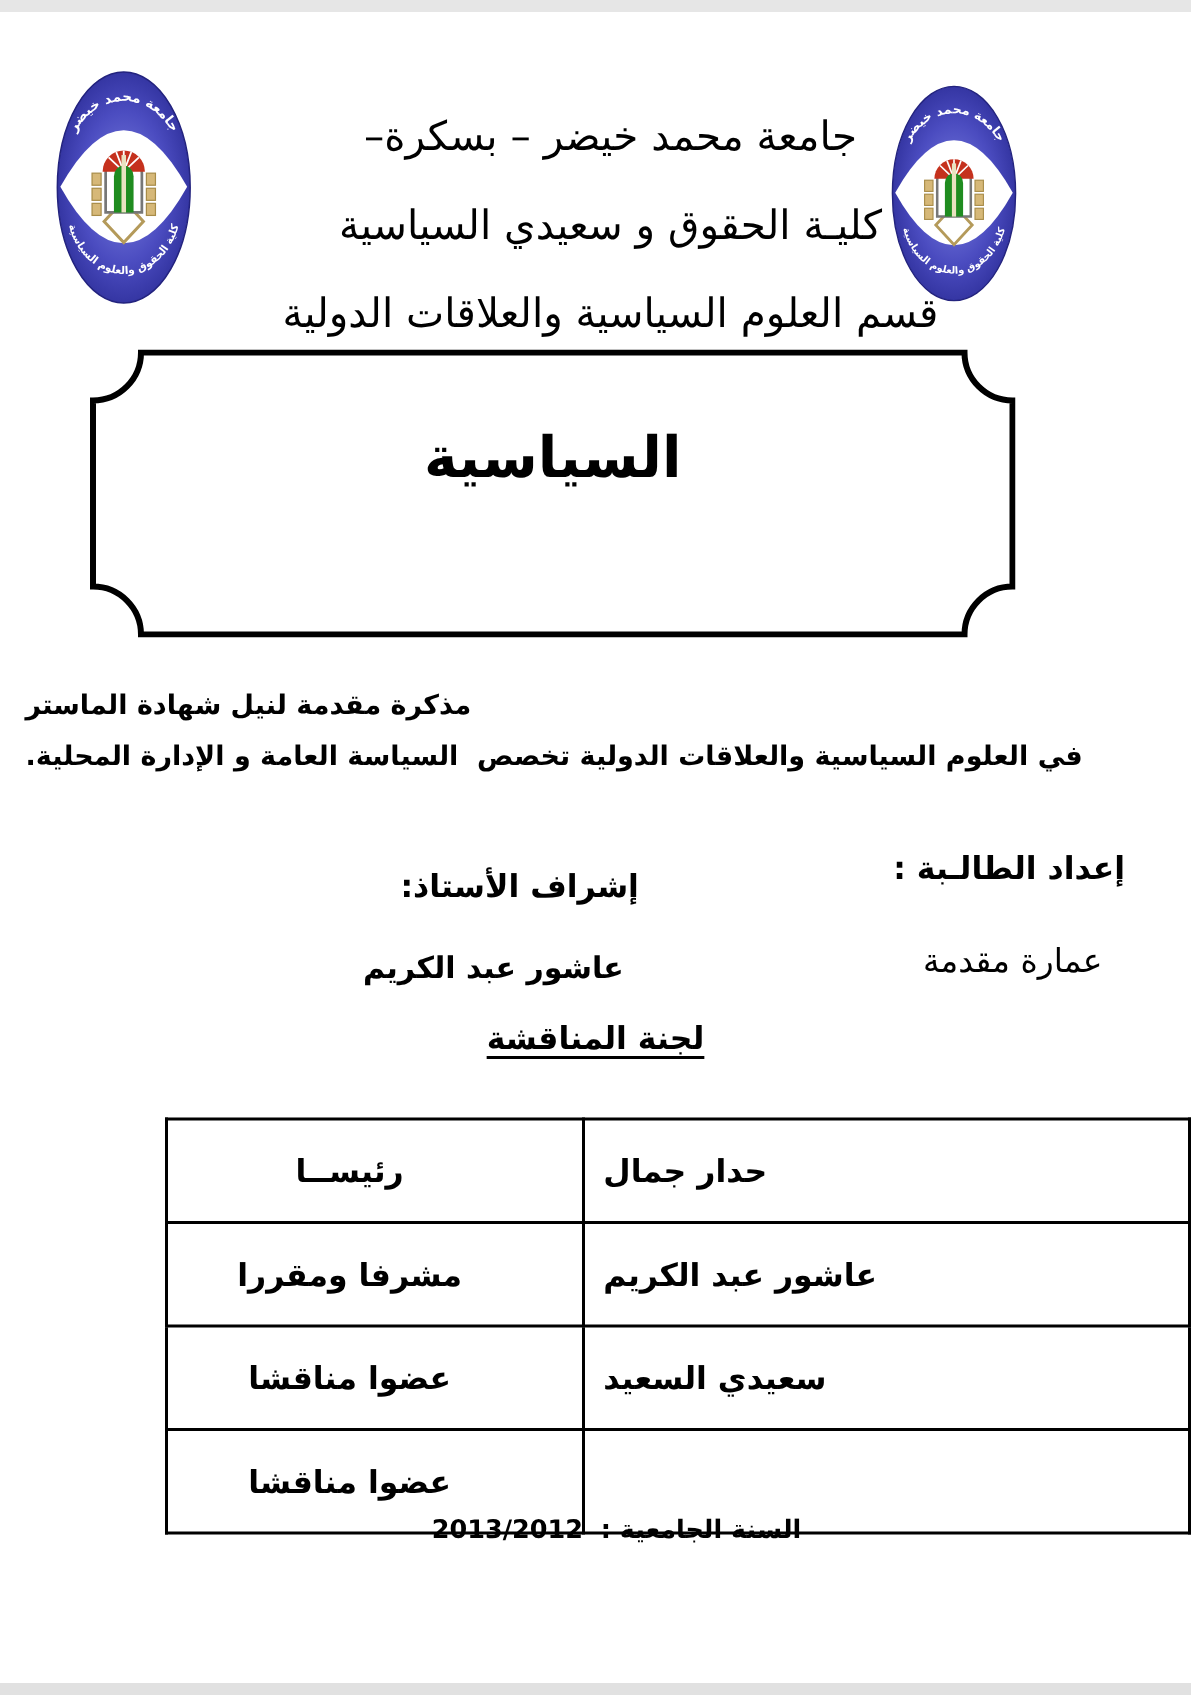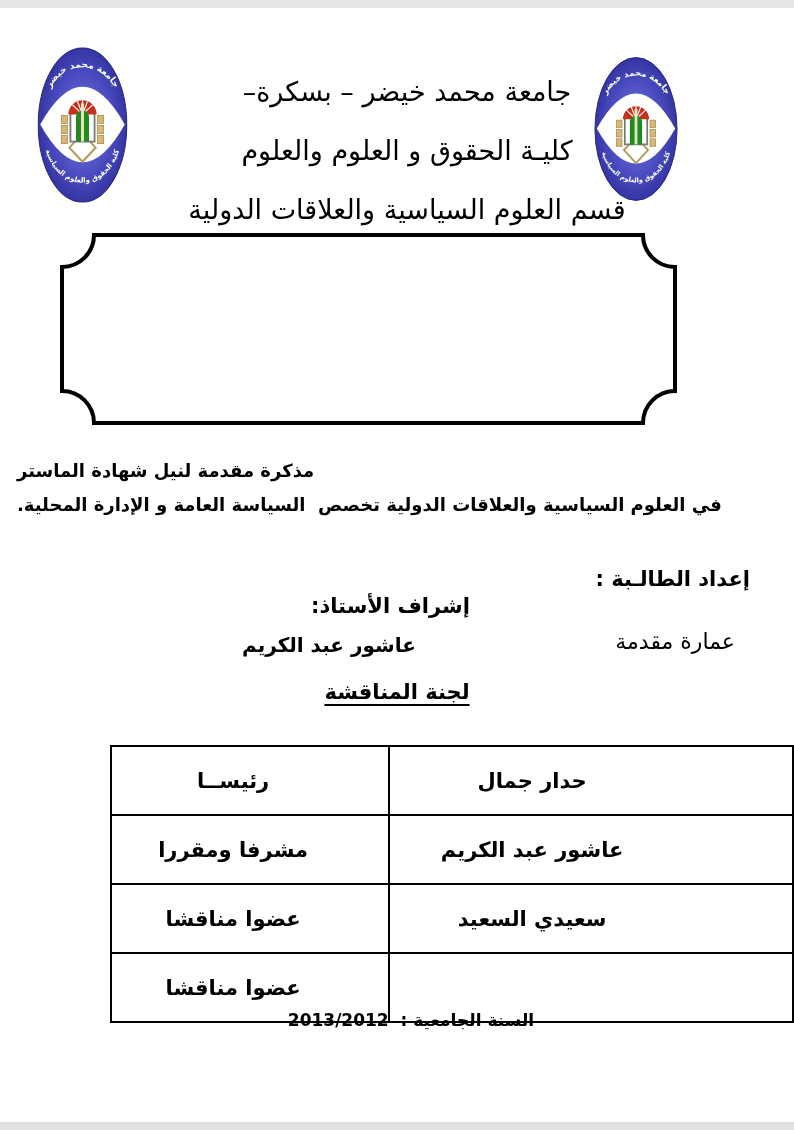--- a/index.html
+++ b/index.html
@@ -20,33 +20,33 @@
   .plaque-svg{position:absolute;left:60px;top:233px;}
   .title-block{position:absolute;left:60px;top:267px;width:617px;text-align:center;}
   .title-line{font-size:38px;font-weight:bold;line-height:77px;white-space:nowrap;}
 
   .note-block{position:absolute;left:17px;top:455px;width:760px;text-align:left;}
   .note-line1{font-size:18px;font-weight:bold;line-height:32px;}
   .note-line2{font-size:18px;font-weight:bold;line-height:36px;white-space:nowrap;}
 
   .byline-label{position:absolute;font-size:21px;font-weight:bold;white-space:nowrap;}
   .student-label{top:567px;right:44px;}
-  .supervisor-label{top:594px;left:267px;margin-left:44px;}
+  .supervisor-label{top:579px;left:267px;}
   .byline-name{position:absolute;white-space:nowrap;}
   .student-name{top:629px;right:59px;font-size:22px;}
   .supervisor-name{top:633px;left:242px;font-size:20px;font-weight:bold;}
 
   .committee-heading{position:absolute;left:17px;top:680px;width:760px;text-align:center;
       font-size:21px;font-weight:bold;}
   .committee-heading span{text-decoration:underline;text-decoration-thickness:2px;text-underline-offset:5px;}
 
   .committee-table{position:absolute;left:110px;top:745px;border-collapse:collapse;direction:rtl;}
   .committee-table td{border:2px solid #000;height:65px;font-size:21px;font-weight:bold;
       vertical-align:middle;white-space:nowrap;}
-  td.cell-name{width:275px;text-align:center;padding-left:12px;padding-right:0 130px;}
+  td.cell-name{width:275px;text-align:left;padding-left:12px;padding-right:0 130px;}
   td.cell-name{padding-right:130px;}
   td.cell-role{width:258px;text-align:center;padding-right:35px;}
 
   .footer-year{position:absolute;left:31px;top:1010px;width:760px;text-align:center;
       font-size:17px;font-weight:bold;}
 </style>
 </head>
 <body>
 
 <svg width="0" height="0" style="position:absolute" aria-hidden="true">
@@ -99,29 +99,30 @@
 
   <svg class="logo left" viewBox="0 0 90 155">
     <use href="#logo-sym"></use>
   </svg>
   <svg class="logo right" viewBox="0 0 90 155">
     <use href="#logo-sym"></use>
   </svg>
 
   <div class="header-block">
     <div class="header-line">جامعة محمد خيضر – بسكرة–</div>
-    <div class="header-line">كليـة الحقوق و العلوم والعلوم</div>
+    <div class="header-line">كليـة الحقوق و سعيدي السياسية</div>
     <div class="header-line">قسم العلوم السياسية والعلاقات الدولية</div>
   </div>
 
   <svg class="plaque-svg" width="617" height="192" viewBox="0 0 617 192">
     <path d="M 34 2 H 583 A 32 32 0 0 0 615 34 V 158 A 32 32 0 0 0 583 190 H 34 A 32 32 0 0 0 2 158 V 34 A 32 32 0 0 0 34 2 Z" fill="none" stroke="#000000" stroke-width="4"></path>
   </svg>
 
   <div class="title-block">
+    <div class="title-line">السياسية</div>
   </div>
 
   <div class="note-block">
     <div class="note-line1">مذكرة مقدمة لنيل شهادة الماستر</div>
     <div class="note-line2">في العلوم السياسية والعلاقات الدولية تخصص &nbsp;السياسة العامة و الإدارة المحلية.</div>
   </div>
 
   <div class="byline-label student-label">إعداد الطالـبة :</div>
   <div class="byline-label supervisor-label">إشراف الأستاذ:</div>
   <div class="byline-name student-name">عمارة مقدمة</div>

